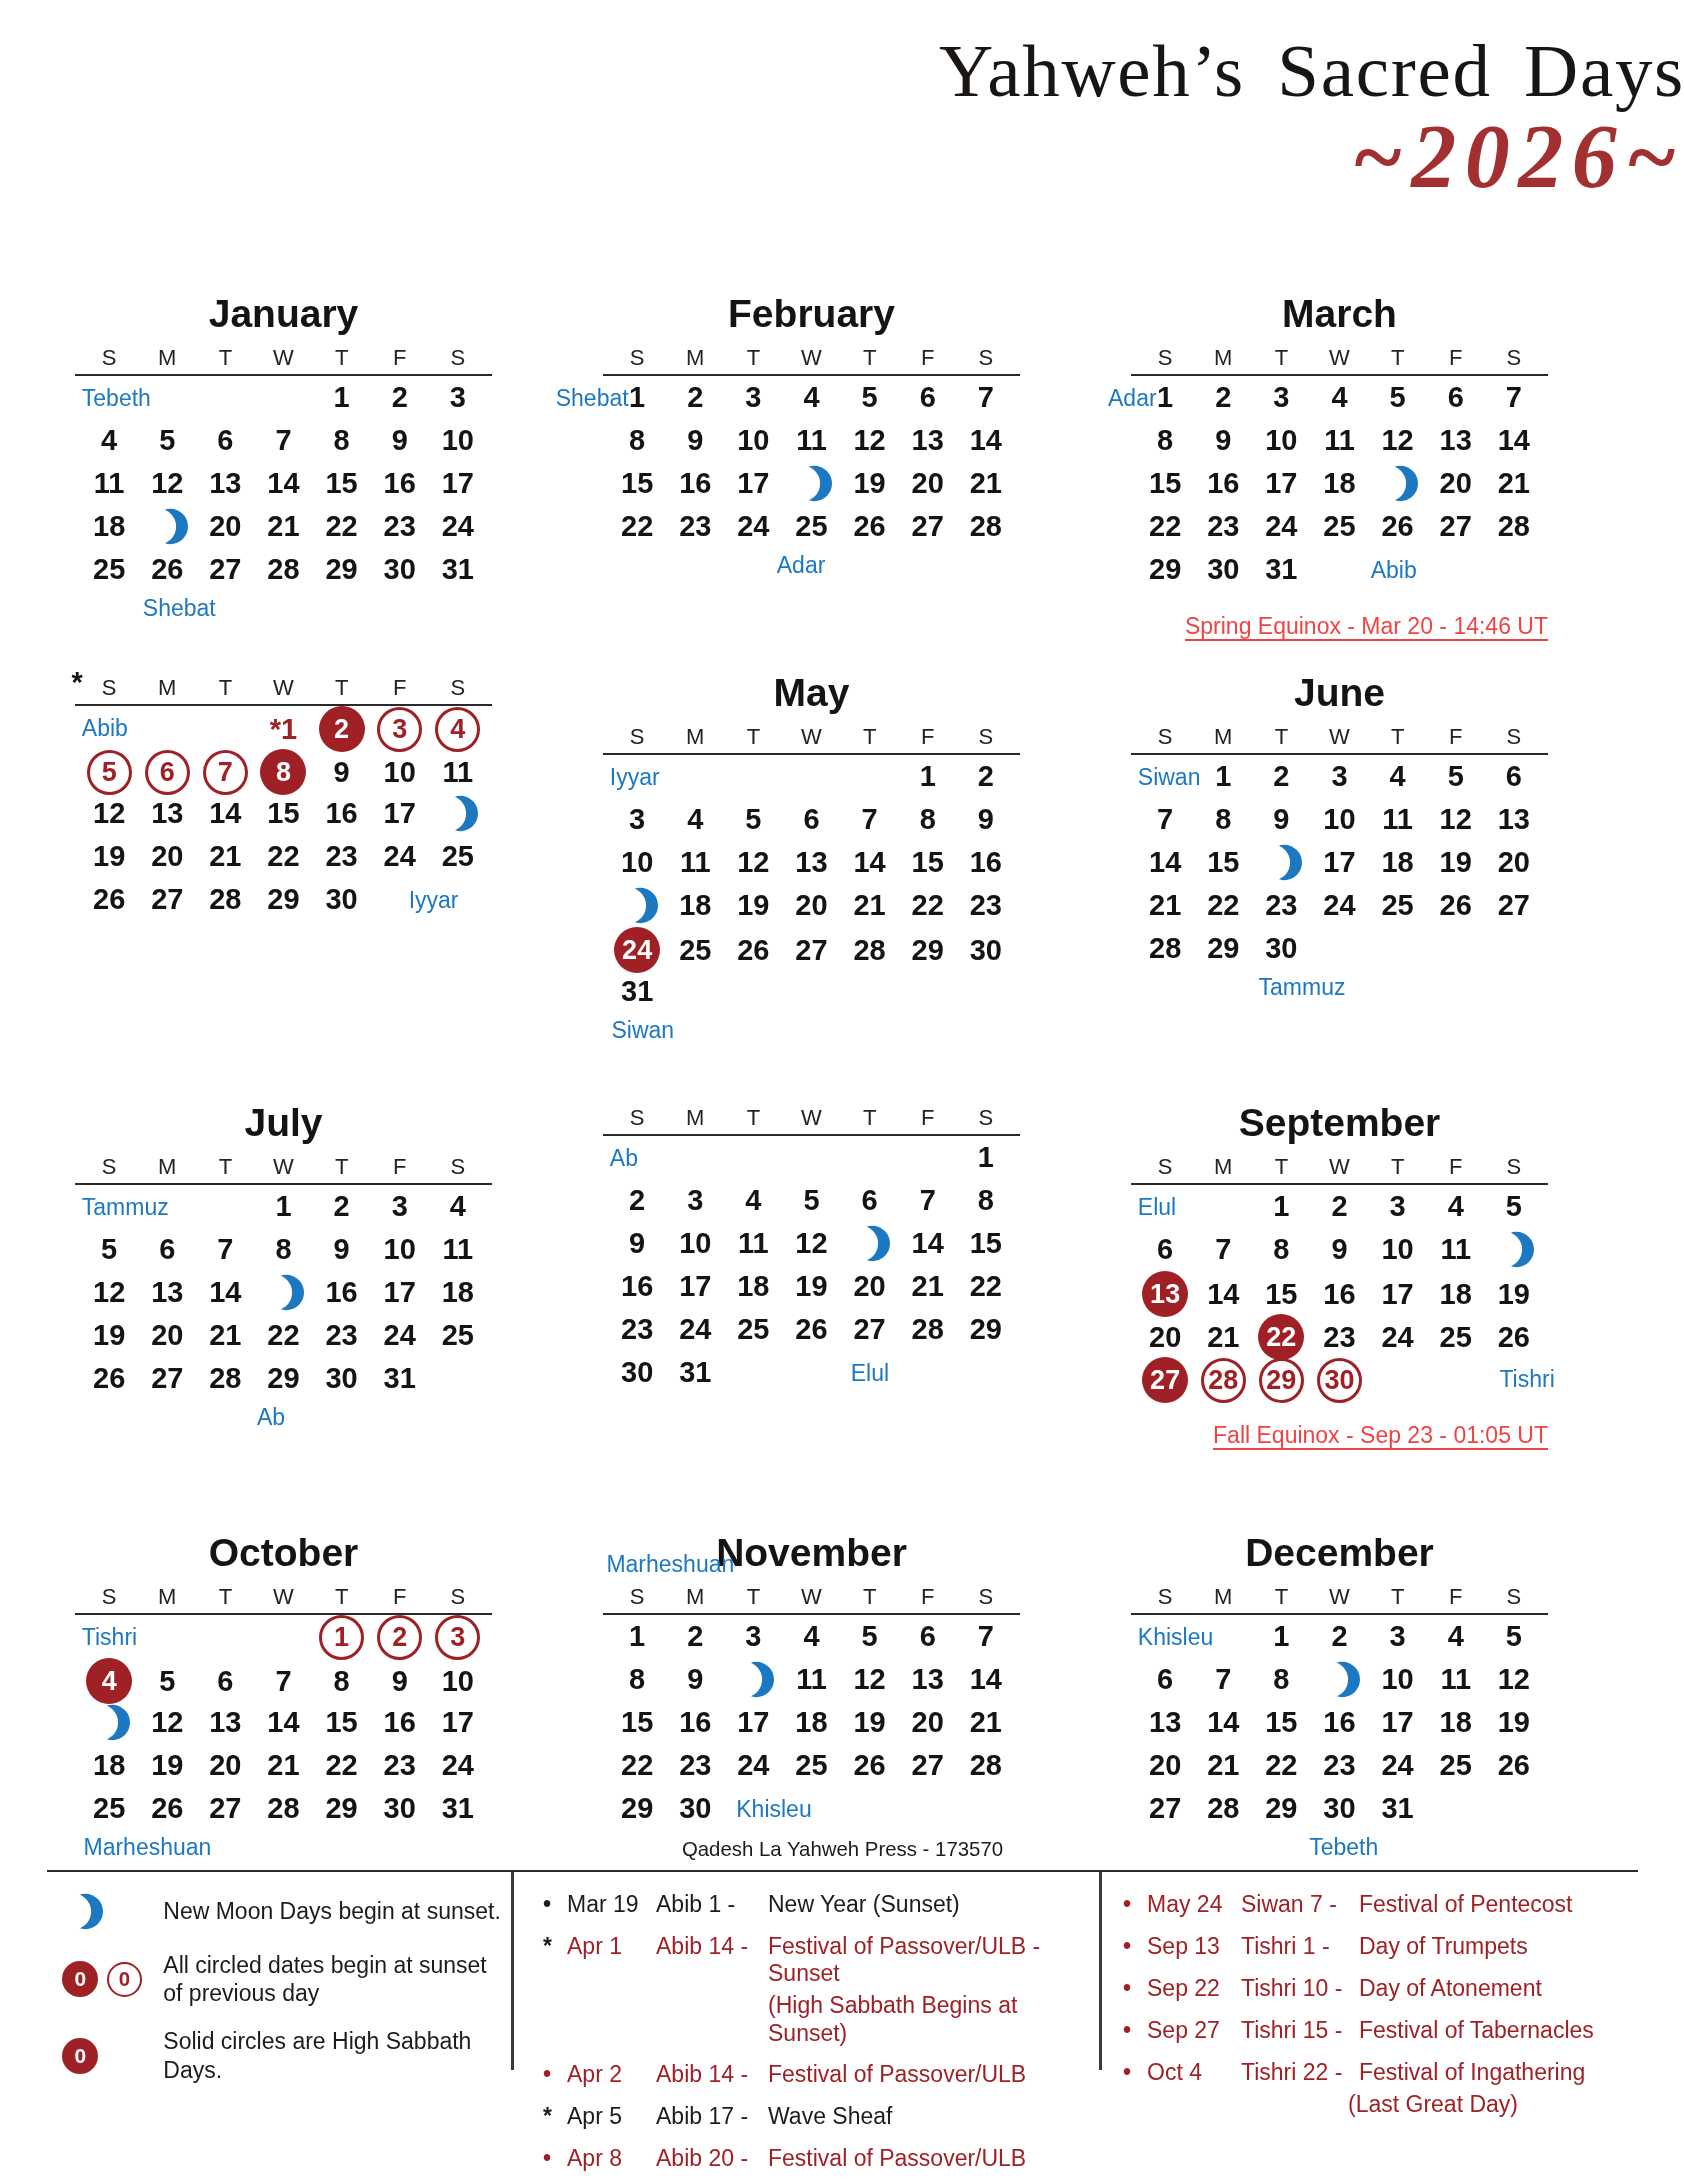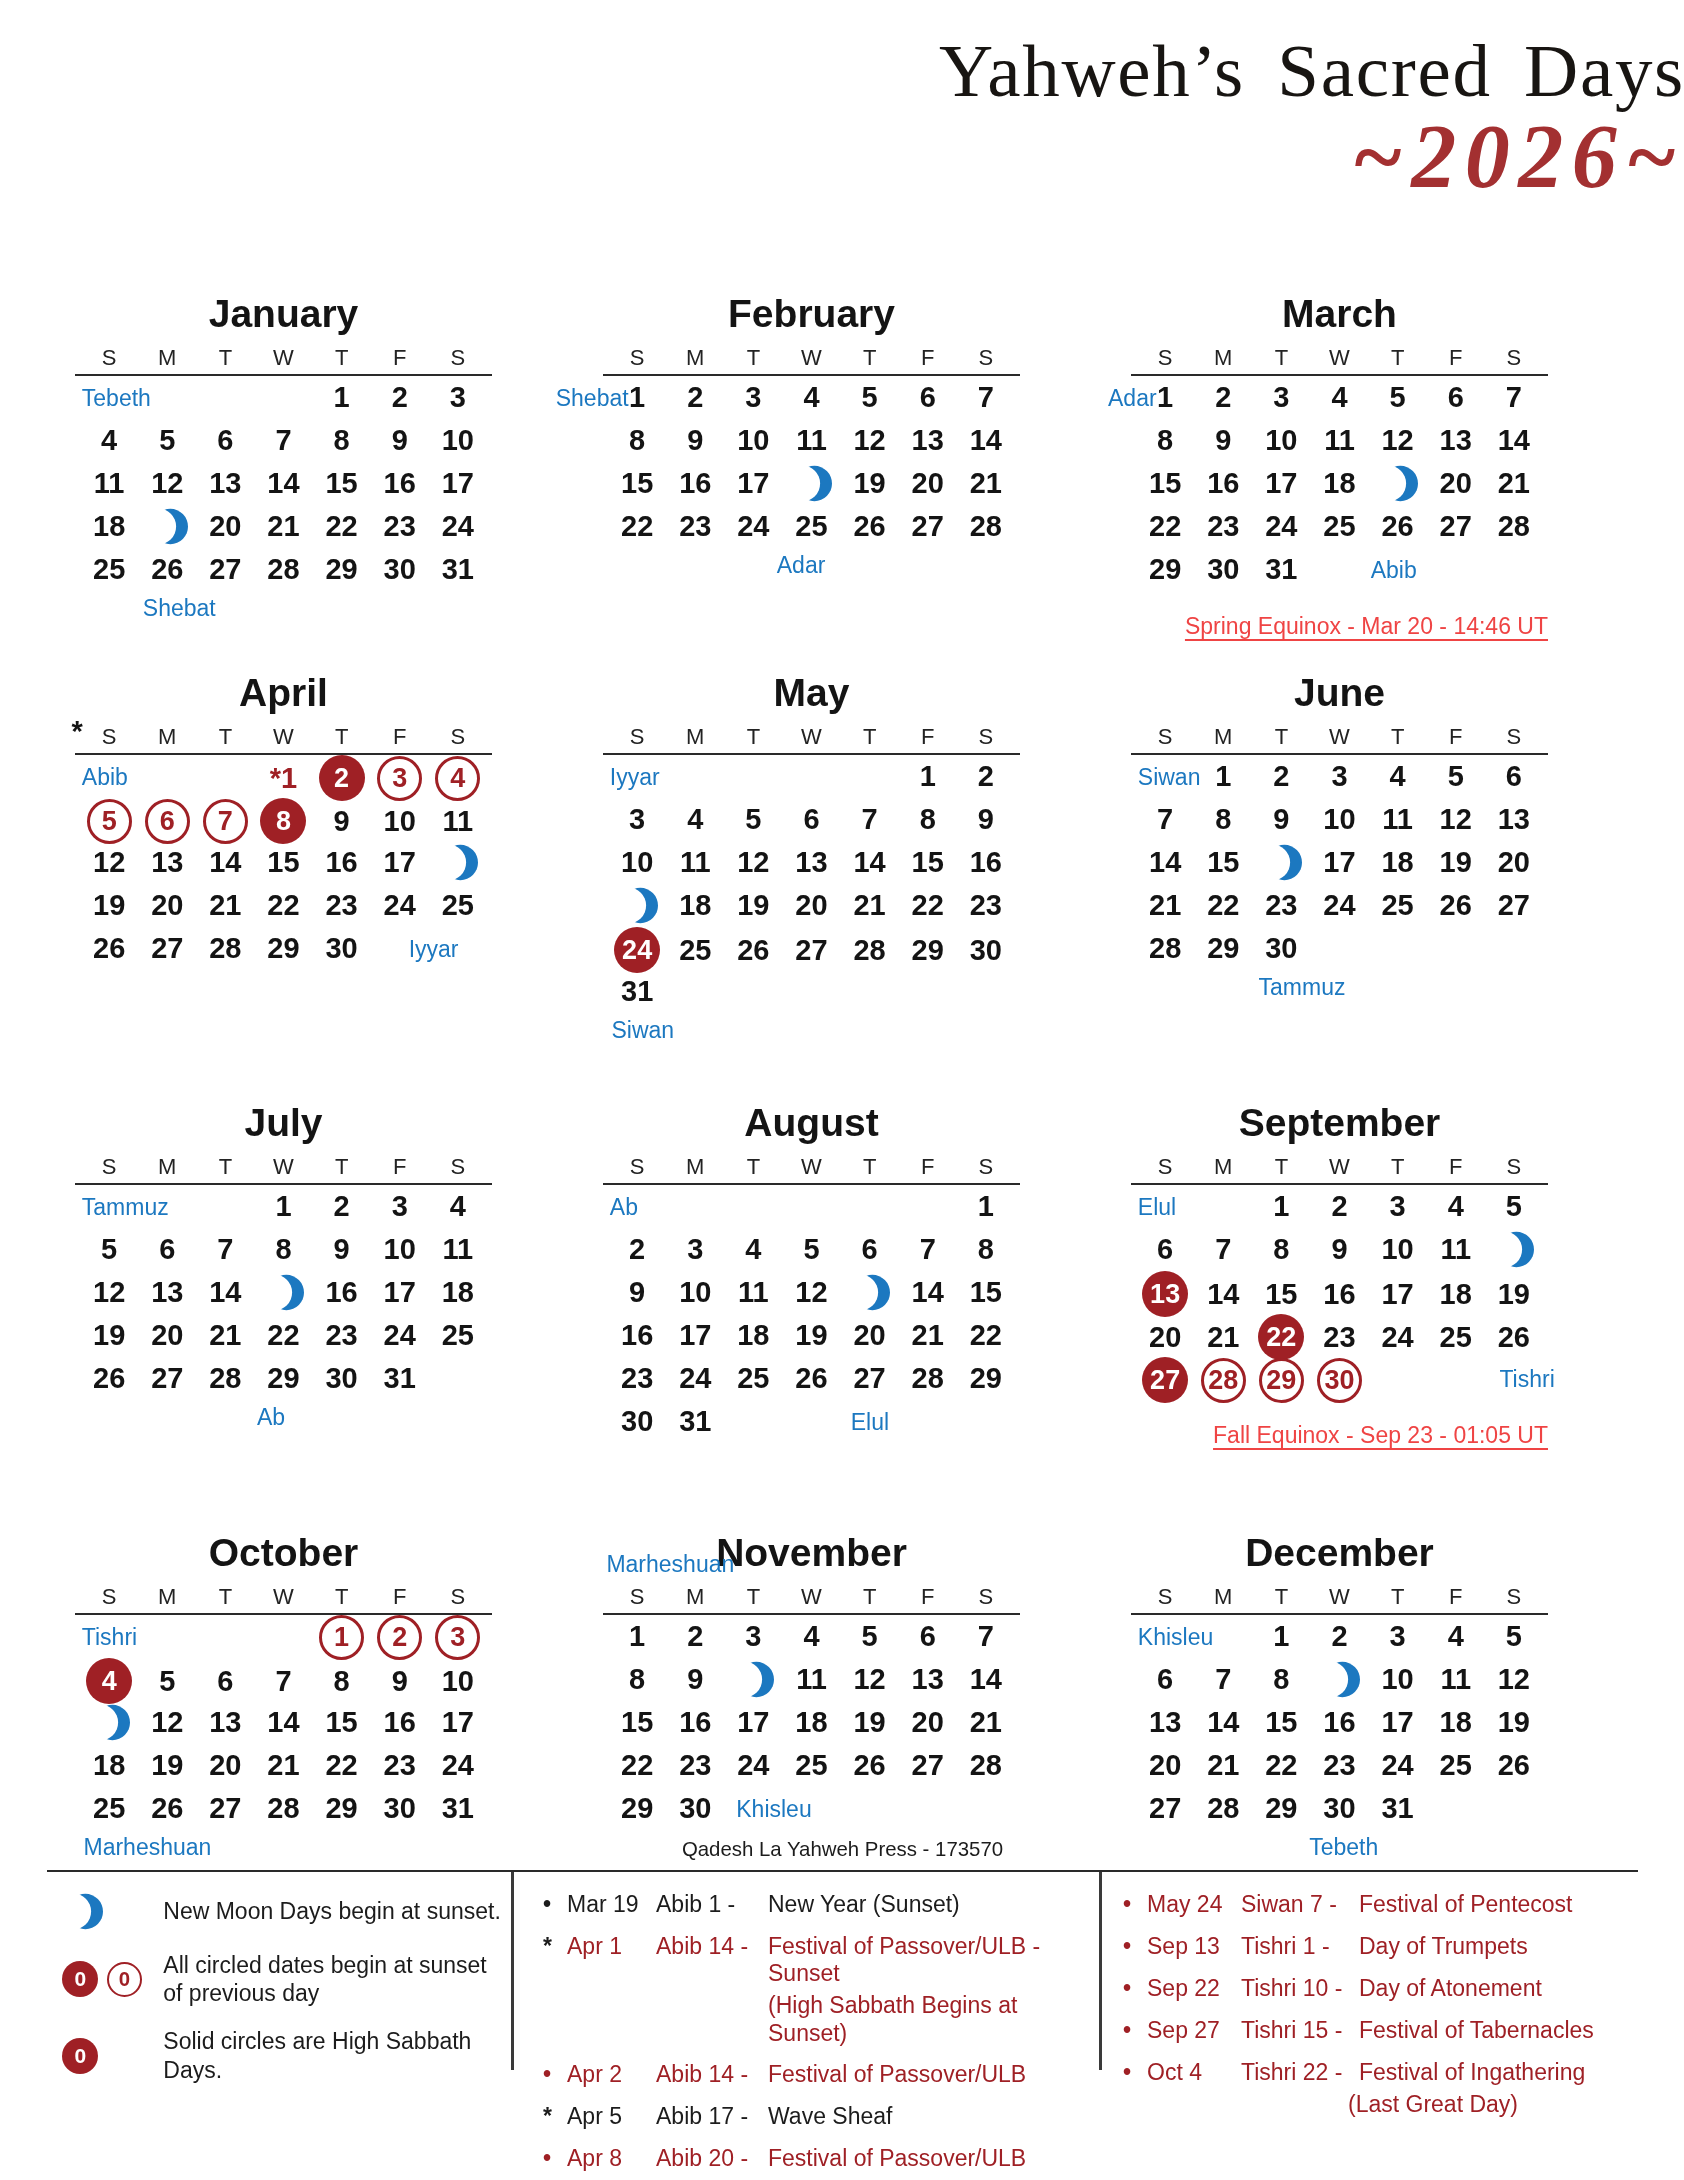--- a/index.html
+++ b/index.html
@@ -458,21 +458,20 @@
         </span>
         <span class="cell"></span>
         <span class="cell"></span>
         <span class="cell"></span>
         <span class="cell"></span>
         <div class="month-label label-incell" style="left: 63%;">Abib</div>
       </div>
       <div class="month-note">Spring Equinox - Mar 20 - 14:46 UT</div>
     </div>
     <div class="month">
-      <div class="month-title">April</div>
       <div class="month-head">
         <span class="head-star">*</span>
         <div class="dow-row">
           <span class="dow">S</span>
           <span class="dow">M</span>
           <span class="dow">T</span>
           <span class="dow">W</span>
           <span class="dow">T</span>
           <span class="dow">F</span>
           <span class="dow">S</span>
@@ -978,21 +977,20 @@
         <span class="cell">
           <span class="day">31</span>
         </span>
         <span class="cell"></span>
       </div>
       <div class="label-below-wrap">
         <div class="month-label label-below" style="left: 47%;">Ab</div>
       </div>
     </div>
     <div class="month">
-      <div class="month-title">August</div>
       <div class="month-head">
         <div class="dow-row">
           <span class="dow">S</span>
           <span class="dow">M</span>
           <span class="dow">T</span>
           <span class="dow">W</span>
           <span class="dow">T</span>
           <span class="dow">F</span>
           <span class="dow">S</span>
         </div>

